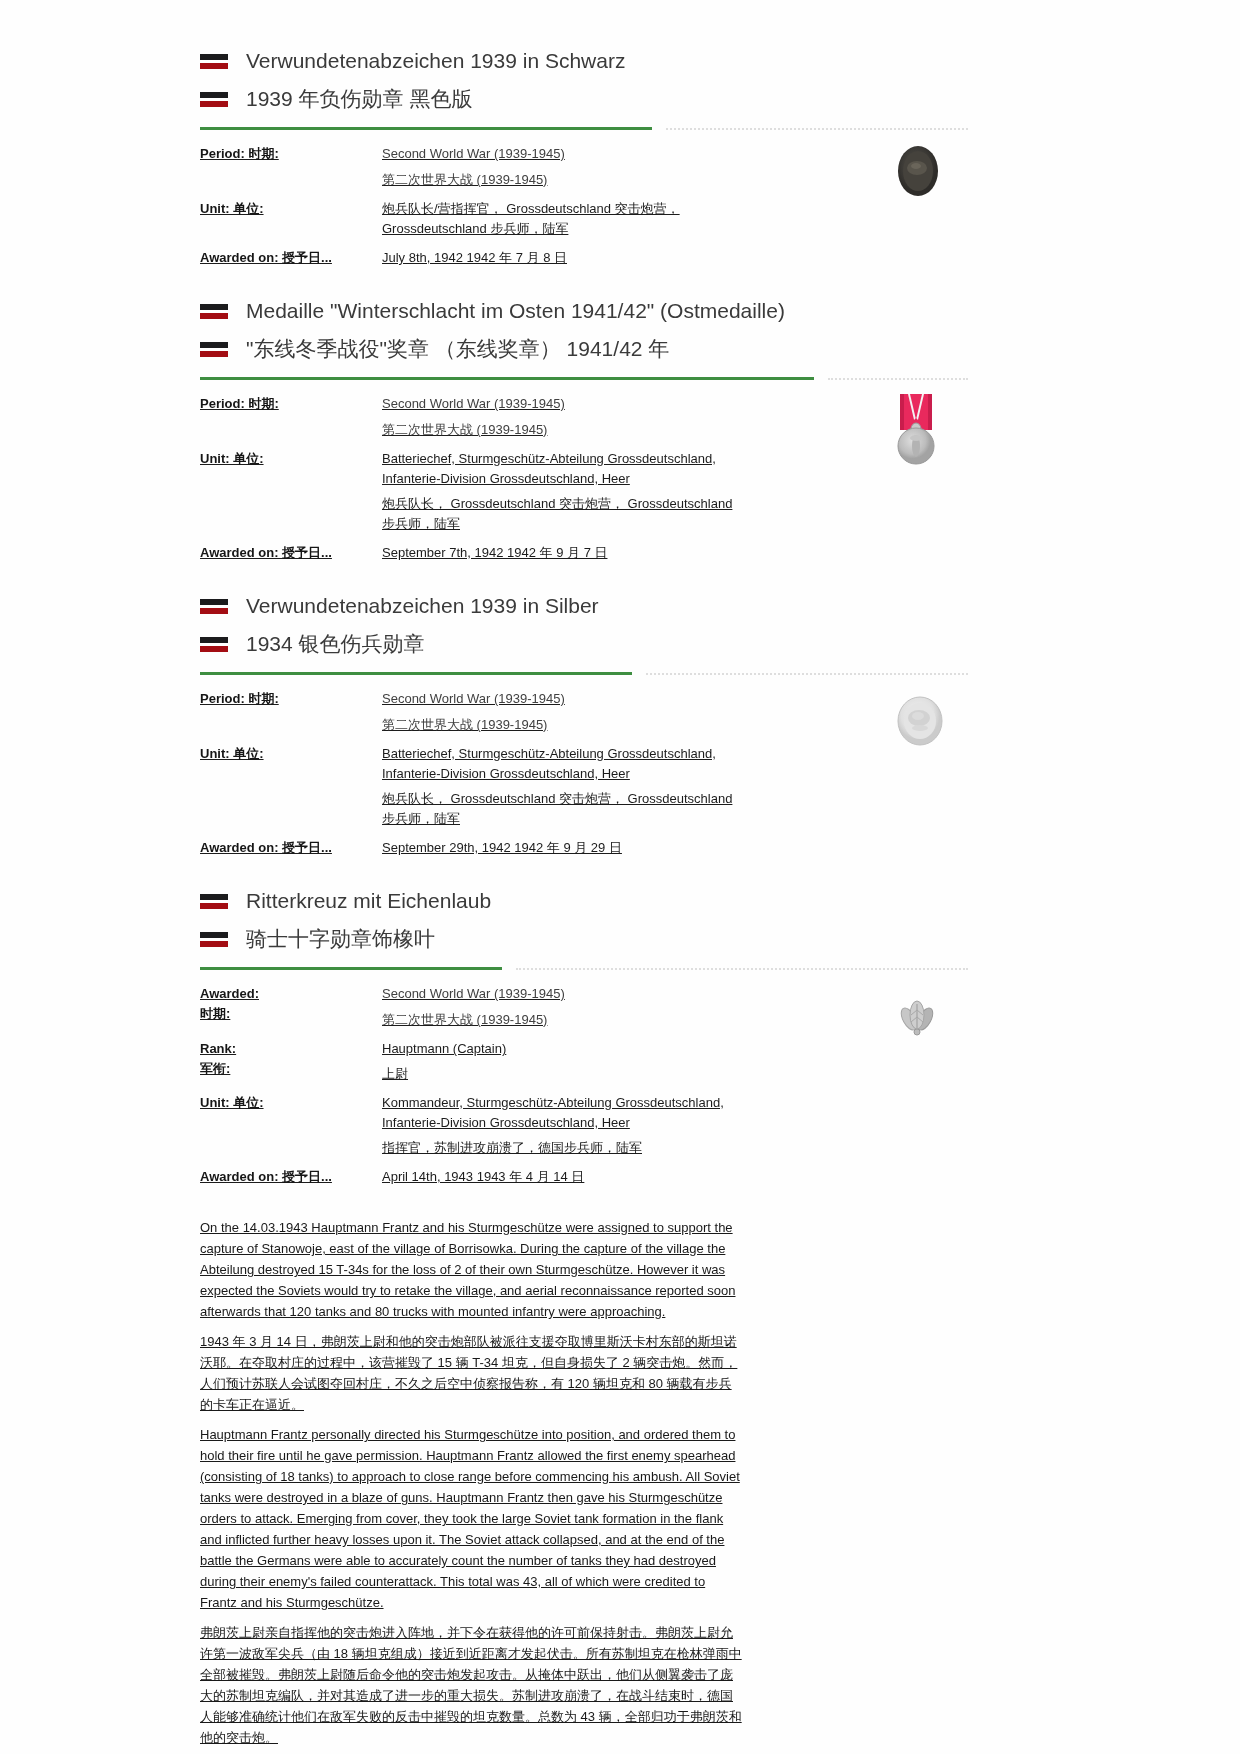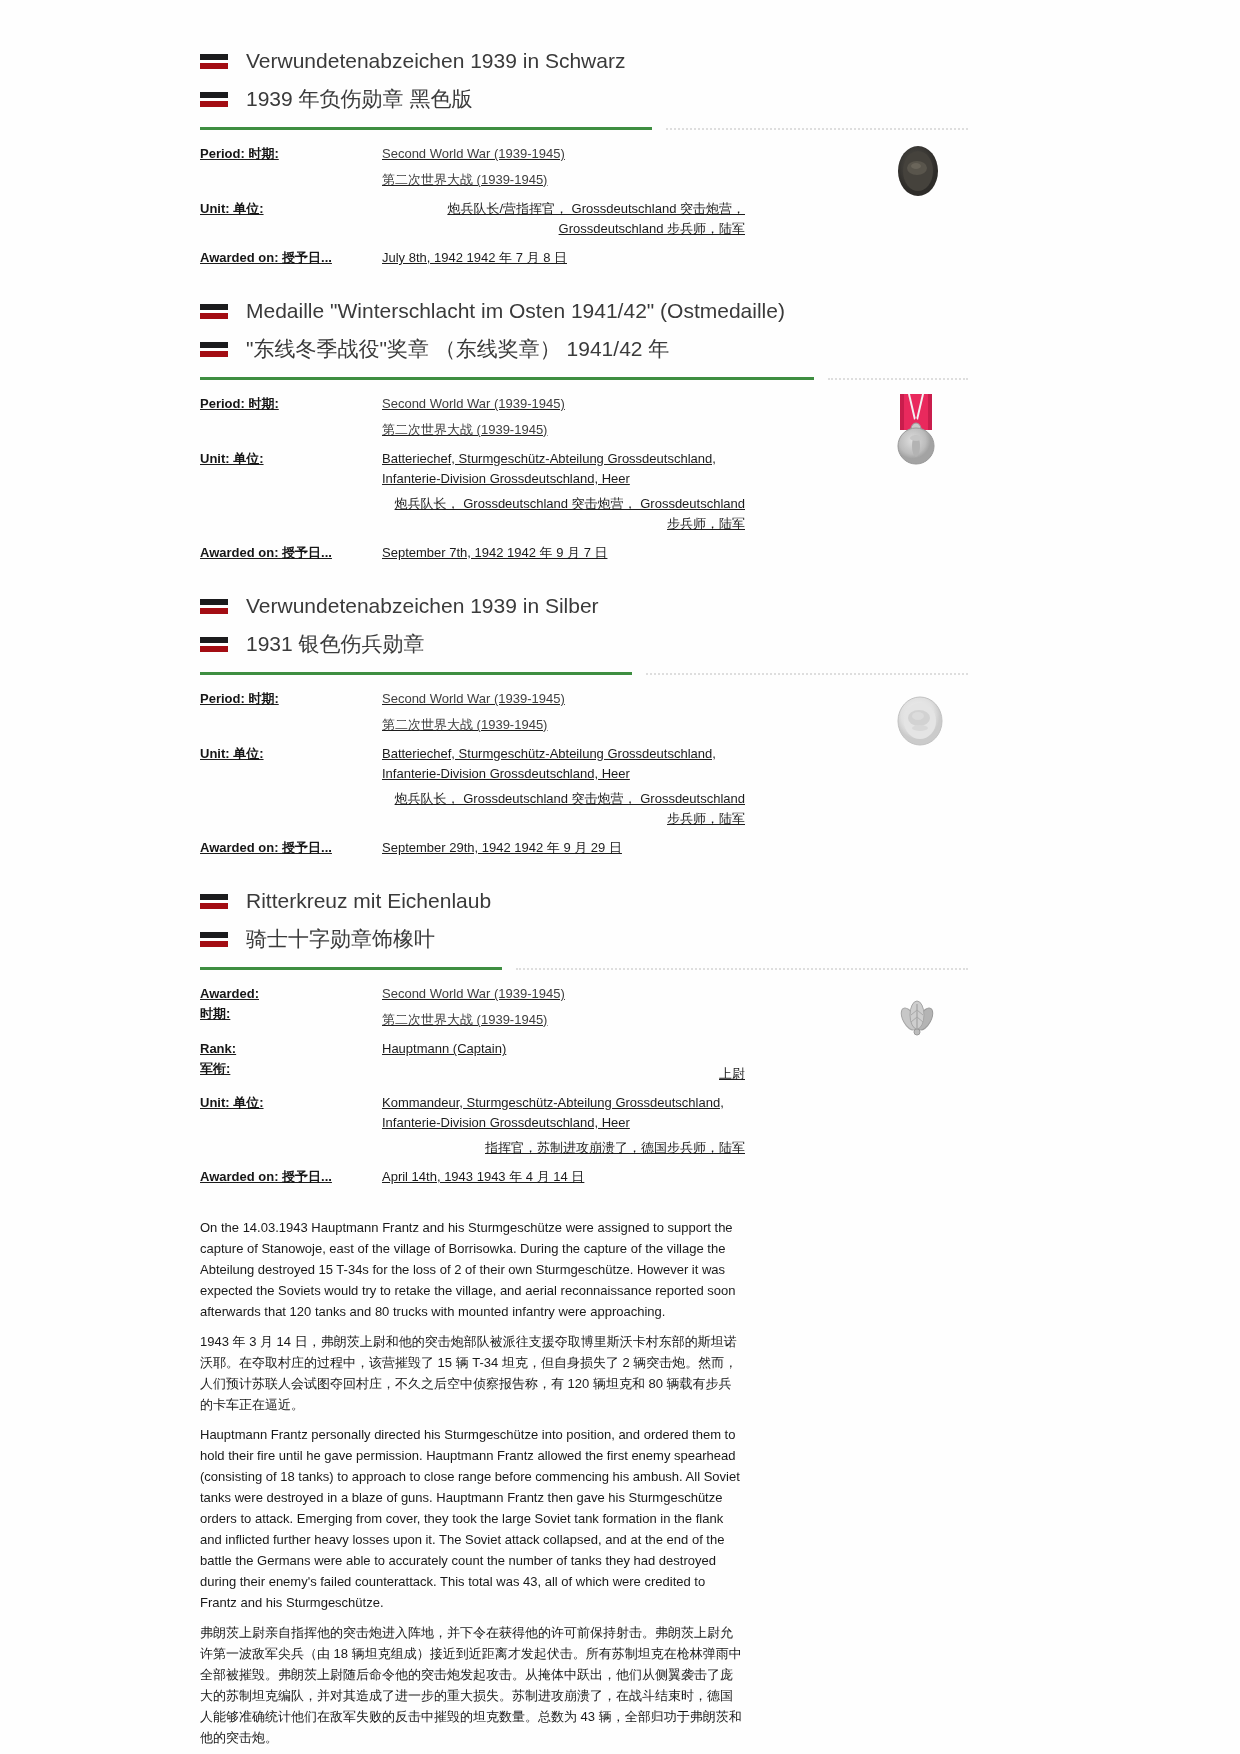--- a/index.html
+++ b/index.html
@@ -23,30 +23,30 @@
   .g2{width:614px;} .d2{left:628px;}
   .g3{width:432px;} .d3{left:446px;}
   .g4{width:302px;} .d4{left:316px;}
 
   .details{font-size:13px;text-decoration:underline;}
   .row{display:flex;margin-bottom:9px;}
   .label{width:182px;flex-shrink:0;font-weight:700;color:#161616;line-height:20px;}
   .label .lbl2{display:block;}
   .value{width:363px;line-height:20px;color:#1c1c1c;}
   .vline{display:block;margin-bottom:5px;}
-  .vline:last-child{margin-bottom:0;text-align:right;}
+  .vline:last-child{margin-bottom:0;}
   .glink{color:#404040;text-decoration:none;display:block;margin-bottom:6px;cursor:pointer;}
   .glink:last-child{margin-bottom:0;}
 
   .medal{position:absolute;left:696px;}
   .m1{top:95px;} .m2{top:96px;} .m3{top:102px;} .m4{top:108px;}
 
   
   .story{width:552px;margin-top:24px;font-size:13px;line-height:21px;color:#191919;}
-  .story p{margin:0 8px 9px 0;}
+  .story p{margin:0 8px 9px 0;text-decoration:underline;}
 </style>
 </head>
 <body>
 
 <div class="page">
 <div class="content">
 
   <section class="award">
     <h2 class="title-line">
       <span class="flag">
@@ -176,21 +176,21 @@
             <i class="fr"></i>
           </span>
       <span>Verwundetenabzeichen 1939 in Silber</span>
     </h2>
     <h2 class="title-line">
       <span class="flag">
             <i class="fb"></i>
             <i class="fw"></i>
             <i class="fr"></i>
           </span>
-      <span>1931 银色伤兵勋章</span>
+      <span>1934 银色伤兵勋章</span>
     </h2>
     <div class="rule">
           <span class="rg g3"></span>
           <span class="rd d3"></span>
         </div>
     <div class="details">
       <div class="row">
         <div class="label">Period:  时期:</div>
         <div class="value">
           <a class="glink">Second World War (1939-1945)</a>

